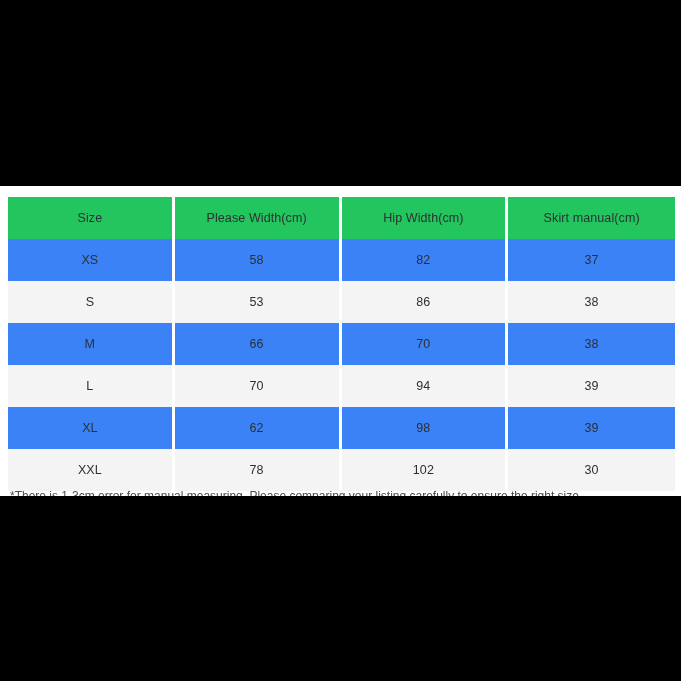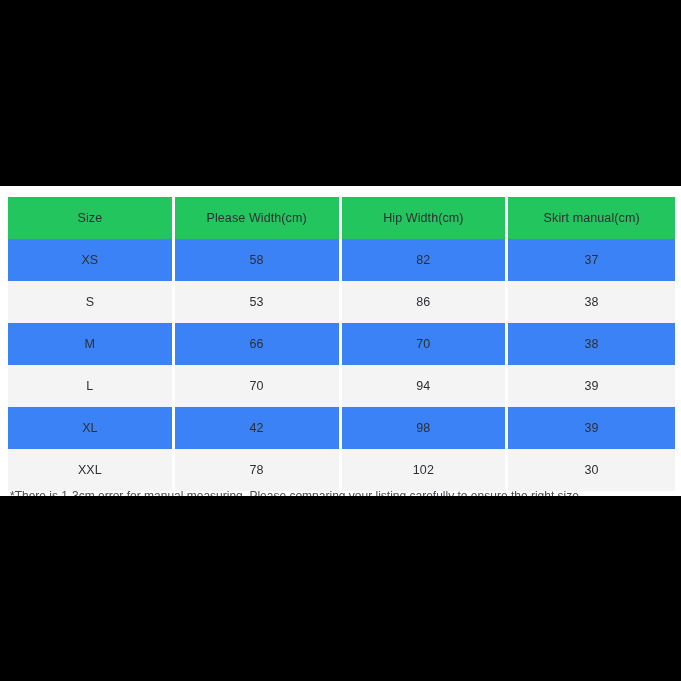--- a/index.html
+++ b/index.html
@@ -128,21 +128,21 @@
           <td>38</td>
         </tr>
         <tr class="row-even">
           <td>L</td>
           <td>70</td>
           <td>94</td>
           <td>39</td>
         </tr>
         <tr class="row-odd">
           <td>XL</td>
-          <td>42</td>
+          <td>62</td>
           <td>98</td>
           <td>39</td>
         </tr>
         <tr class="row-even">
           <td>XXL</td>
           <td>78</td>
           <td>102</td>
           <td>30</td>
         </tr>
       </tbody>

